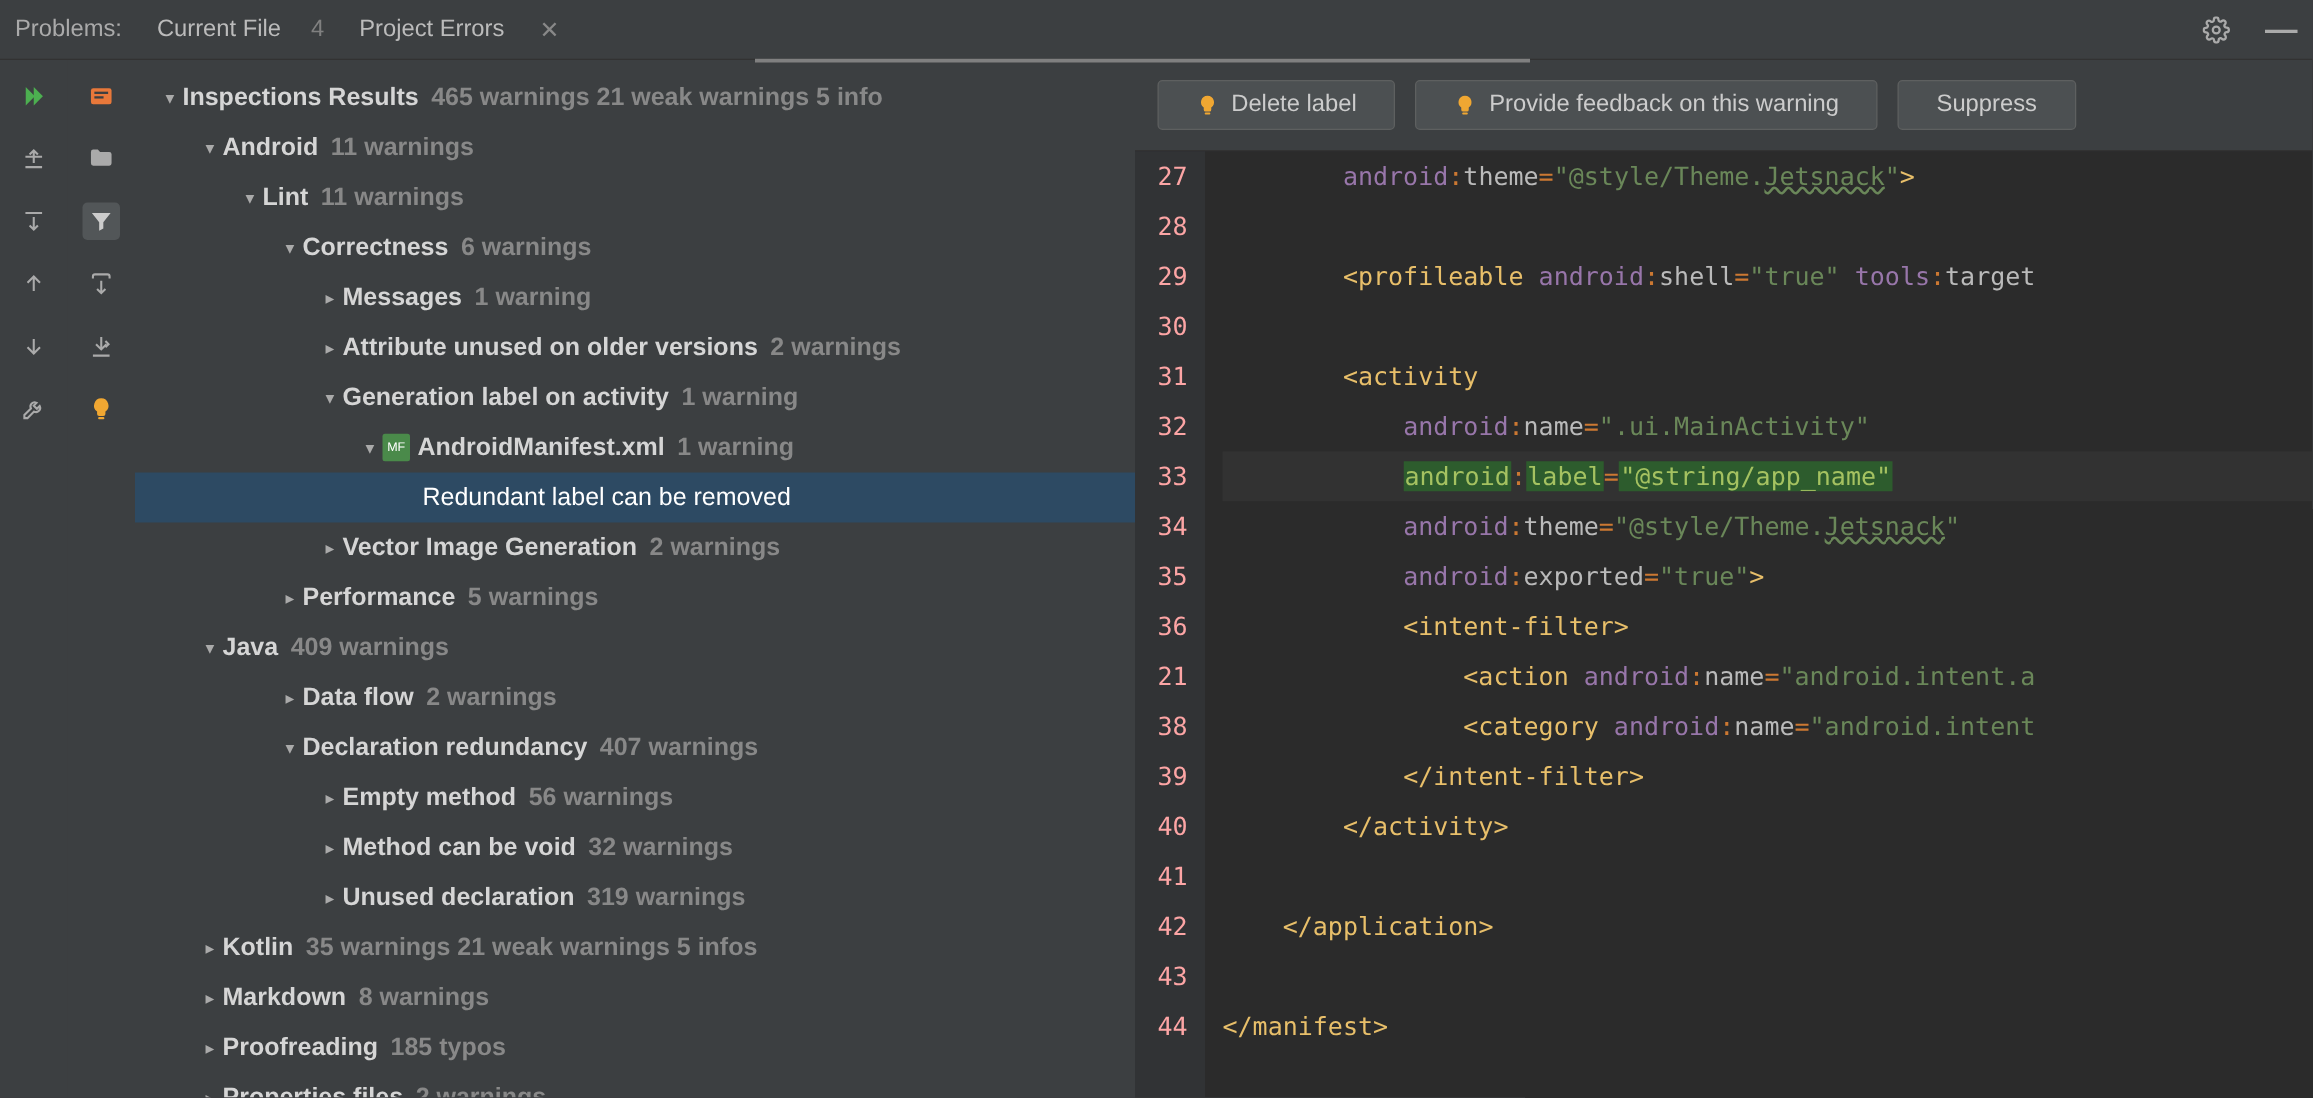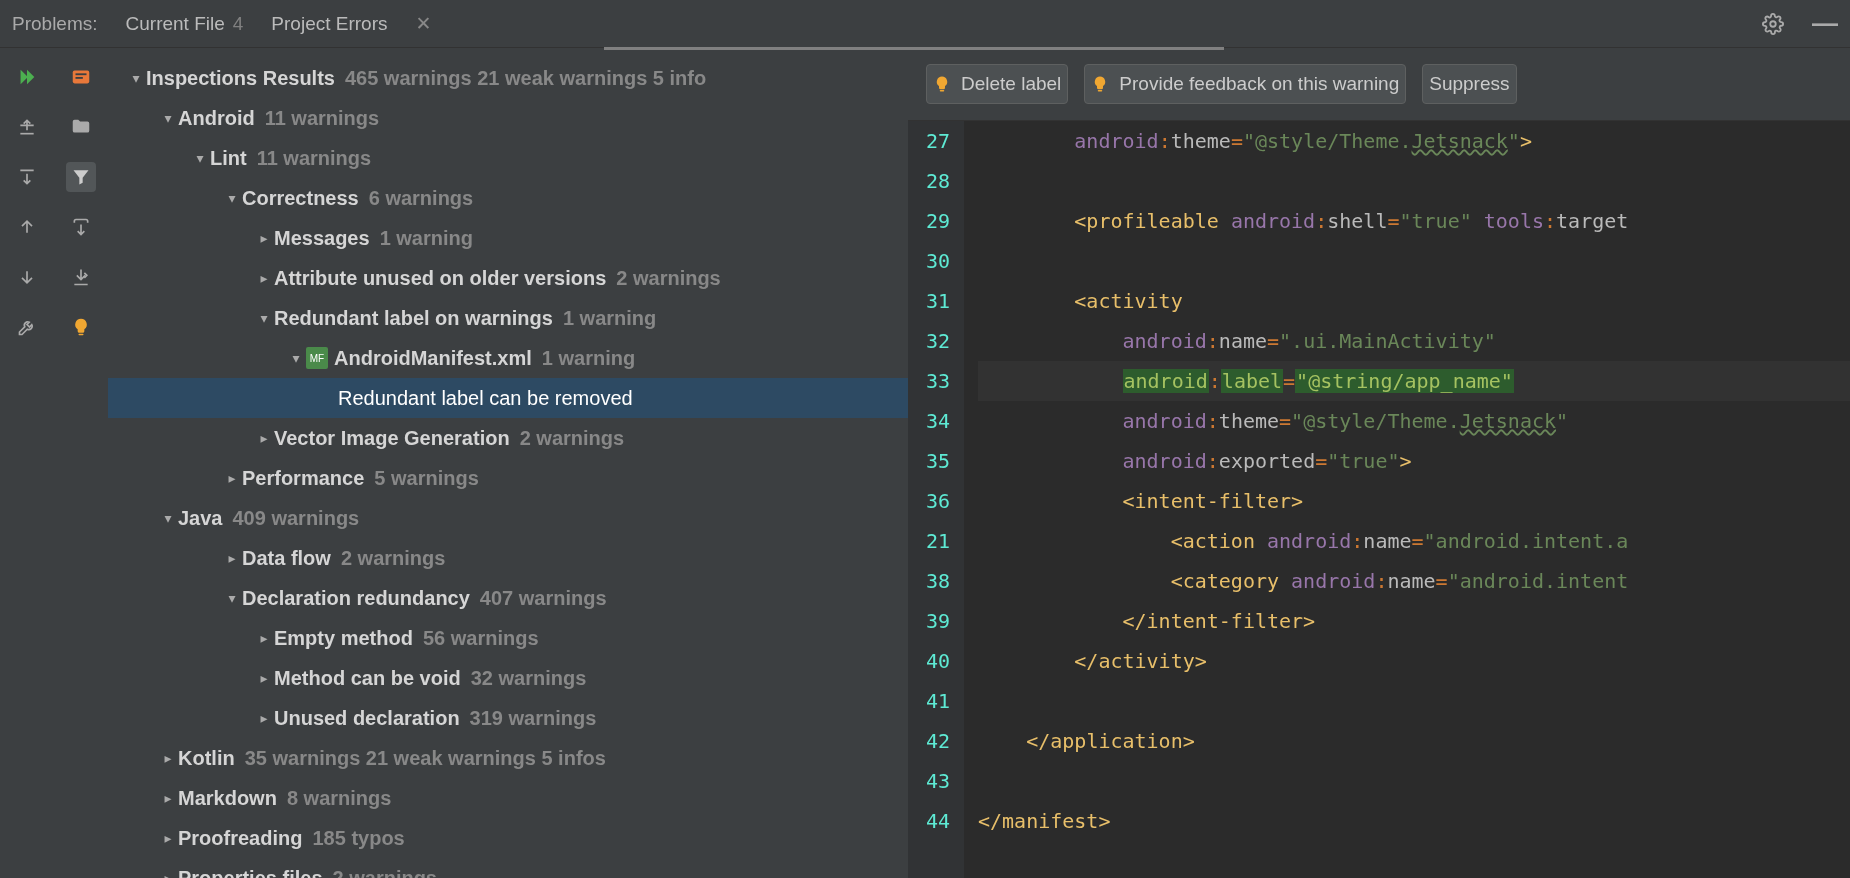--- a/index.html
+++ b/index.html
@@ -1,20 +1,20 @@
 <!DOCTYPE html>
 <html><head>
 <meta charset="utf-8">
 <style>
 * { margin:0; padding:0; box-sizing:border-box; }
 body { font-family:-apple-system,BlinkMacSystemFont,"Segoe UI",sans-serif; background:#3c3f41; color:#bbb; font-size:16px; overflow:hidden; width:1850px; height:878px; }
 .root { display:flex; flex-direction:column; height:100%; }
 .tabbar { display:flex; align-items:center; height:48px; background:#3c3f41; border-bottom:1px solid #323232; padding:0 12px; gap:28px; }
 .tabbar .label { color:#aaa; font-size:19px; }
-.tabbar .tab { display:flex; align-items:center; gap:8px; color:#bbb; font-size:19px; cursor:pointer; }
+.tabbar .tab { display:flex; align-items:center; gap:24px; color:#bbb; font-size:19px; cursor:pointer; }
 .tabbar .tab.active { color:#d0d0d0; padding-bottom:0; }
 .tabbar .count { color:#808080; }
 .tabbar .spacer { flex:1; }
 .tabbar .icon { color:#aaa; cursor:pointer; }
 .active-underline { position:absolute; top:47px; left:604px; width:620px; height:3px; background:#808080; }
 .main { display:flex; flex:1; min-height:0; }
 .toolcol { width:54px; background:#3c3f41; display:flex; flex-direction:column; align-items:center; padding-top:14px; gap:20px; }
 .toolcol2 { width:54px; background:#3c3f41; display:flex; flex-direction:column; align-items:center; padding-top:14px; gap:20px; }
 .toolbtn { width:30px; height:30px; display:flex; align-items:center; justify-content:center; cursor:pointer; border-radius:4px; }
 .toolbtn.sel { background:#525658; }
@@ -22,24 +22,24 @@
 .row { display:flex; align-items:center; height:40px; white-space:nowrap; cursor:pointer; }
 .row .arrow { width:20px; text-align:center; color:#aaa; font-size:14px; }
 .row .txt { color:#d5d5d5; font-weight:700; }
 .row .meta { color:#888; margin-left:10px; font-weight:700; }
 .row.sel { background:#2d4a63; }
 .row.sel .txt { color:#fff; font-weight:400;}
 .ind0{padding-left:18px}.ind1{padding-left:50px}.ind2{padding-left:82px}.ind3{padding-left:114px}.ind4{padding-left:146px}.ind5{padding-left:178px}.ind6{padding-left:210px}
 .fileico { width:22px; height:22px; margin-right:6px; background:#4a8a4a; border-radius:2px; display:inline-flex; align-items:center; justify-content:center; font-size:10px; color:#fff; font-weight:normal;}
 .editor-wrap { flex:1; display:flex; flex-direction:column; background:#2b2b2b; min-width:0;}
 .actions { display:flex; gap:16px; padding:16px 18px; background:#3c3f41; border-bottom:1px solid #323232;}
-.actbtn { display:flex; align-items:center; gap:10px; background:#4c5052; border:1px solid #5e6060; color:#ccc; padding:8px 6px; border-radius:4px; font-size:19px; cursor:pointer;}
+.actbtn { display:flex; align-items:center; gap:10px; background:#4c5052; border:1px solid #5e6060; color:#ccc; padding:8px 30px; border-radius:4px; font-size:19px; cursor:pointer;}
 .bulb { width:18px; height:18px; }
 .editor { flex:1; display:flex; font-family:'Menlo','Consolas',monospace; font-size:20px; line-height:40px; overflow:hidden;}
-.gutter { background:#313335; color:#5eead4; text-align:right; padding:0 14px 0 10px; user-select:none; min-width:56px;}
+.gutter { background:#313335; color:#fca5a5; text-align:right; padding:0 14px 0 10px; user-select:none; min-width:56px;}
 .gutter div{height:40px;}
 .code { flex:1; background:#2b2b2b; padding-left:14px; white-space:pre; overflow:hidden;}
 .code .ln { height:40px; }
 .code .ln.hl { background:#323232; }
 .tag{color:#e8bf6a}.attr{color:#bababa}.ns{color:#9876aa}.str{color:#6a8759}.op{color:#cc7832}
 .hlbg{background:#2d5c2d; color:#a5c261; padding:0 1px;}
 .und{text-decoration:underline wavy #6a8759;}
 svg{display:block}
 </style>
 </head>
@@ -169,21 +169,21 @@
             <span class="txt">Messages</span>
             <span class="meta">1 warning</span>
           </div>
           <div class="row ind4">
             <span class="arrow">▸</span>
             <span class="txt">Attribute unused on older versions</span>
             <span class="meta">2 warnings</span>
           </div>
           <div class="row ind4">
             <span class="arrow">▾</span>
-            <span class="txt">Redundant label on warnings</span>
+            <span class="txt">Generation label on activity</span>
             <span class="meta">1 warning</span>
           </div>
           <div class="row ind5">
             <span class="arrow">▾</span>
             <span class="fileico">MF</span>
             <span class="txt">AndroidManifest.xml</span>
             <span class="meta">1 warning</span>
           </div>
           <div class="row ind6 sel">
             <span class="arrow"></span>

